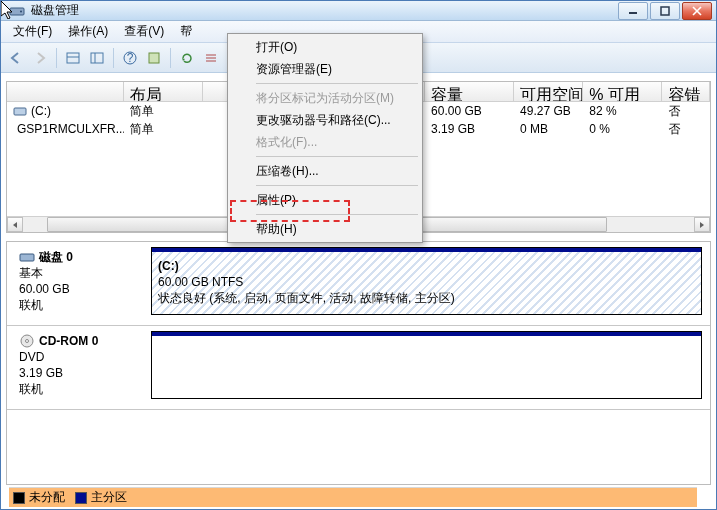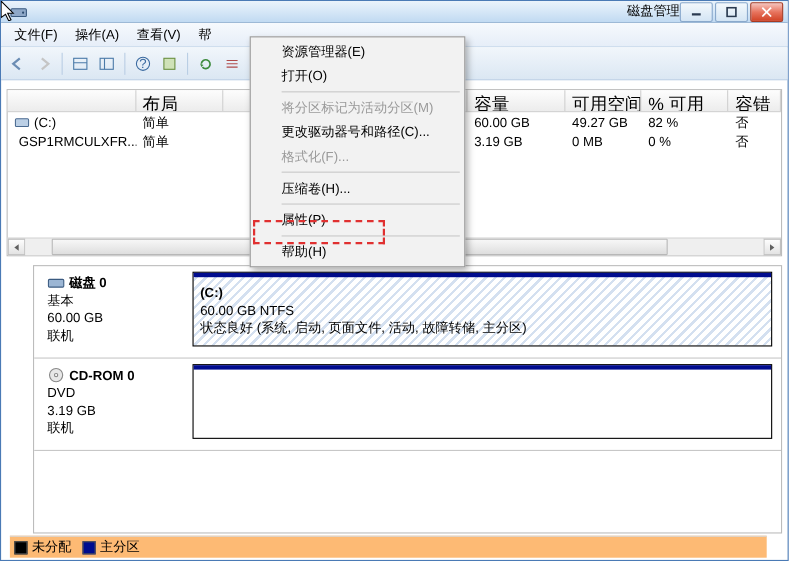--- a/index.html
+++ b/index.html
@@ -1,19 +1,19 @@
 <!DOCTYPE html>
 <html><head>
 <meta charset="utf-8">
 <style>
 * { margin: 0; padding: 0; box-sizing: border-box; font-family: "Microsoft YaHei", "SimSun", Tahoma, sans-serif; font-size: 12px; }
 body { background: #fff; width: 717px; height: 510px; overflow: hidden; position: relative; }
 
 .window { border: 1px solid #4a7ab5; width: 717px; height: 510px; background: #fff; position: relative; }
-.titlebar { height: 20px; background: linear-gradient(to bottom, #eaf3fb 0%, #d6e7f7 50%, #c1daf2 100%); border-bottom: 1px solid #9db9d6; display: flex; align-items: center; padding: 0 4px 0 8px; text-align: right; }
+.titlebar { height: 20px; background: linear-gradient(to bottom, #eaf3fb 0%, #d6e7f7 50%, #c1daf2 100%); border-bottom: 1px solid #9db9d6; display: flex; align-items: center; padding: 0 4px 0 8px; }
 .titlebar .icon { width: 16px; height: 16px; margin-right: 6px; }
 .titlebar .title { font-size: 12px; color: #000; flex: 1; }
 .titlebar .win-btns { display: flex; gap: 2px; }
 .titlebar .win-btn { width: 30px; height: 18px; border: 1px solid #8aa9cc; border-radius: 2px; background: linear-gradient(to bottom,#f3f8fc,#d4e5f4); display:flex; align-items:center; justify-content:center; cursor:pointer; }
 .titlebar .win-btn.close { background: linear-gradient(to bottom,#f6c4bd,#e7745e,#d14326); border-color:#a83a22; }
 .titlebar .win-btn svg { width:10px; height:10px; }
 
 .menubar { height: 22px; background: linear-gradient(to bottom,#f6f9fd,#e6eef8); border-bottom:1px solid #c5d6ea; display:flex; align-items:center; padding:0 4px; }
 .menubar .menu-item { padding: 0 8px; color:#000; cursor:default; }
 
@@ -30,21 +30,21 @@
 .volume-table .tr { display:flex; height:18px; align-items:center; }
 .volume-table .td { padding:1px 6px; white-space:nowrap; overflow:hidden; }
 .volume-table .td.icon-cell { display:flex; align-items:center; gap:4px; }
 .drive-icon { width:14px; height:14px; }
 
 .hscroll { position:absolute; bottom:0; left:0; right:0; height:16px; background:#f0f0f0; border-top:1px solid #d0d0d0; display:flex; align-items:center; }
 .hscroll .arrow { width:16px; height:15px; background:linear-gradient(#fdfdfd,#e3e3e3); border:1px solid #c0c0c0; display:flex; align-items:center; justify-content:center; }
 .hscroll .track { flex:1; height:15px; background:#efefef; position:relative; }
 .hscroll .thumb { position:absolute; top:0; height:15px; background:linear-gradient(#f7f7f7,#dedede); border:1px solid #b8b8b8; border-radius:1px; }
 
-.graph-panel { position:absolute; top:160px; left:5px; right:5px; bottom:24px; border:1px solid #bcbcbc; background:#fff; overflow:hidden;margin-left:24px; }
+.graph-panel { position:absolute; top:160px; left:5px; right:5px; bottom:24px; border:1px solid #bcbcbc; background:#fff; overflow:hidden; }
 .disk-row { border-bottom:1px solid #c7c7c7; padding:5px 8px 10px 8px; }
 .disk-row .content { display:flex; gap:6px; align-items:stretch; }
 .disk-row .info { width:130px; padding:2px 4px; }
 .disk-row .info .name { font-weight:bold; display:flex; align-items:center; gap:4px; }
 .disk-row .info div { line-height:16px; }
 .disk-row .part { flex:1; border:1px solid #000; padding:4px 6px; background:repeating-linear-gradient(135deg,#fff,#fff 4px,#d4e0f0 4px,#d4e0f0 6px); position:relative; }
 .disk-row .part.plain { background:#fff; }
 .disk-row .part .part-top { height:4px; background:#000c8f; position:absolute; top:0; left:0; right:0; }
 .disk-row .part .part-body { padding-top:6px; }
 .disk-row .part .label { font-weight:bold; }
@@ -271,22 +271,22 @@
           <span>未分配</span>
         </div>
       <div class="item">
           <span class="swatch" style="background:#000c8f"></span>
           <span>主分区</span>
         </div>
     </div>
   </div>
 
   <div class="ctx-menu">
+    <div class="mitem">打开(O)</div>
     <div class="mitem">资源管理器(E)</div>
-    <div class="mitem">打开(O)</div>
     <div class="msep"></div>
     <div class="mitem disabled">将分区标记为活动分区(M)</div>
     <div class="mitem">更改驱动器号和路径(C)...</div>
     <div class="mitem disabled">格式化(F)...</div>
     <div class="msep"></div>
     <div class="mitem">压缩卷(H)...</div>
     <div class="msep"></div>
     <div class="mitem">属性(P)</div>
     <div class="msep"></div>
     <div class="mitem">帮助(H)</div>

